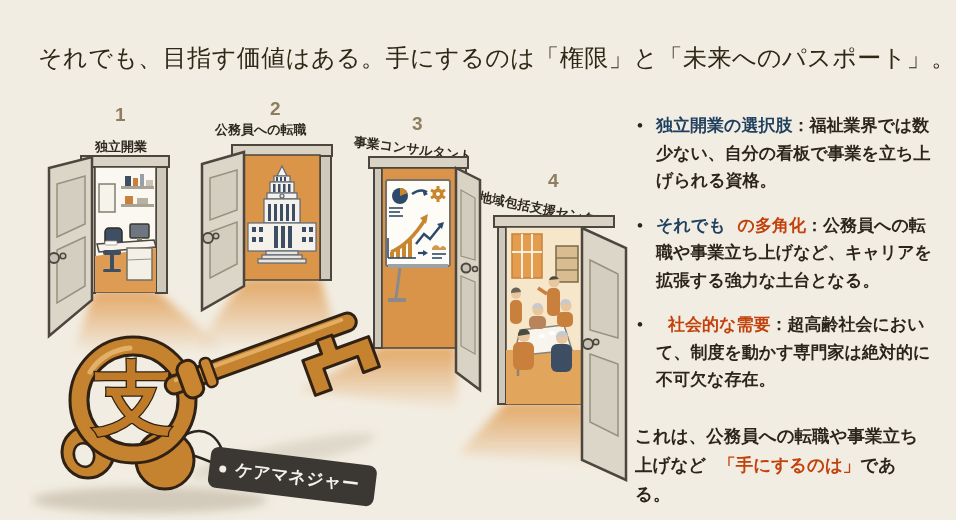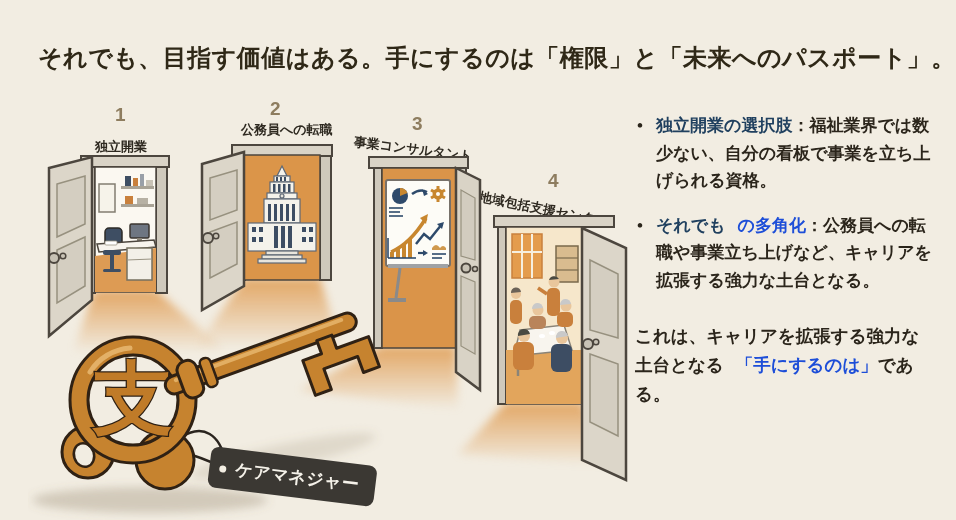--- a/index.html
+++ b/index.html
@@ -1,53 +1,53 @@
 <!DOCTYPE html>
 <html><head>
 <meta charset="utf-8">
 <style>
   html,body{margin:0;padding:0;}
   body{font-family:"Liberation Sans","DejaVu Sans",sans-serif;}
   #canvas{position:relative;width:956px;height:520px;background:#F2EDE2;overflow:hidden;}
 
-  .title{position:absolute;left:38px;top:42px;width:905px;font-size:24px;font-weight:700;
+  .title{position:absolute;left:38px;top:42px;width:905px;font-size:24px;font-weight:400;
          color:#2F2817;letter-spacing:.5px;white-space:nowrap;}
 
   .door-number{position:absolute;font-size:19px;font-weight:800;color:#8E7D5F;}
   .door-label{position:absolute;font-size:13px;font-weight:800;color:#2E2920;white-space:nowrap;}
   .door-svg{position:absolute;}
   .cone{filter:blur(4px);}
 
   .tag{position:absolute;left:212px;top:446px;transform:rotate(7deg);transform-origin:left top;
        background:#3B3833;color:#F5F2EA;font-size:17px;font-weight:700;letter-spacing:.5px;
        padding:9px 16px 9px 26px;border-radius:8px;white-space:nowrap;}
   .tag::before{content:"";position:absolute;left:10px;top:50%;width:7px;height:7px;margin-top:-3px;
        border-radius:50%;background:#F2EDE2;}
 
   .right-col{position:absolute;left:635px;top:112px;width:305px;color:#2B251B;}
   .right-col ul{list-style:none;margin:0;padding:0;}
   .right-col li{position:relative;padding-left:21px;margin-bottom:17px;
        font-size:17px;line-height:1.62;font-weight:700;width:285px;font-family:Liberation Serif, serif;}
   .right-col li::before{content:"\2022";position:absolute;left:2px;top:0;color:#2B251B;}
   .h-navy{color:#20405F;}
-  .h-gold{color:#1d4ed8;padding-left:12px;}
+  .h-gold{color:#c2410c;padding-left:12px;}
   .closing{margin:28px 0 0 0;font-size:17.5px;line-height:1.66;font-weight:700;width:292px;}
 </style>
 </head>
 <body>
 
 <div id="canvas">
 
   <div class="title">それでも、目指す価値はある。手にするのは「権限」と「未来へのパスポート」。</div>
 
   <div class="door-number" style="left:115px;top:104px;">1</div>
   <div class="door-label" style="left:95px;top:138px;">独立開業</div>
 
   <div class="door-number" style="left:270px;top:98px;">2</div>
-  <div class="door-label" style="left:241px;top:121px;">公務員への転職</div>
+  <div class="door-label" style="left:215px;top:121px;">公務員への転職</div>
 
   <div class="door-number" style="left:412px;top:113px;">3</div>
   <div class="door-label" style="left:355px;top:133px;transform:rotate(7deg);transform-origin:left top;">事業コンサルタント</div>
 
   <div class="door-number" style="left:548px;top:170px;">4</div>
   <div class="door-label" style="left:481px;top:188px;transform:rotate(11deg);transform-origin:left top;">地域包括支援センター</div>
 
   <svg class="door-svg" style="left:35px;top:140px;" width="195" height="220" viewBox="0 0 195 220">
     <defs>
       <linearGradient id="g1" x1="0" y1="0" x2="0" y2="1">
@@ -320,19 +320,22 @@
   </div>
 
   <div class="right-col">
     <ul>
       <li>
         <span class="h-navy">独立開業の選択肢</span><span>：福祉業界では数少ない、自分の看板で事業を立ち上げられる資格。</span>
       </li>
       <li>
         <span class="h-navy">それでも</span><span class="h-gold">の多角化</span><span>：公務員への転職や事業立ち上げなど、キャリアを拡張する強力な土台となる。</span>
       </li>
+      <li>
+        <span class="h-gold">社会的な需要</span><span>：超高齢社会において、制度を動かす専門家は絶対的に不可欠な存在。</span>
+      </li>
     </ul>
     <p class="closing">
-      <span>これは、キャリアを拡張する強力な土台となる</span><span class="h-gold">「手にするのは」</span><span>である。</span>
+      <span>これは、公務員への転職や事業立ち上げなど</span><span class="h-gold">「手にするのは」</span><span>である。</span>
     </p>
   </div>
 
 </div>
 
 </body></html>

